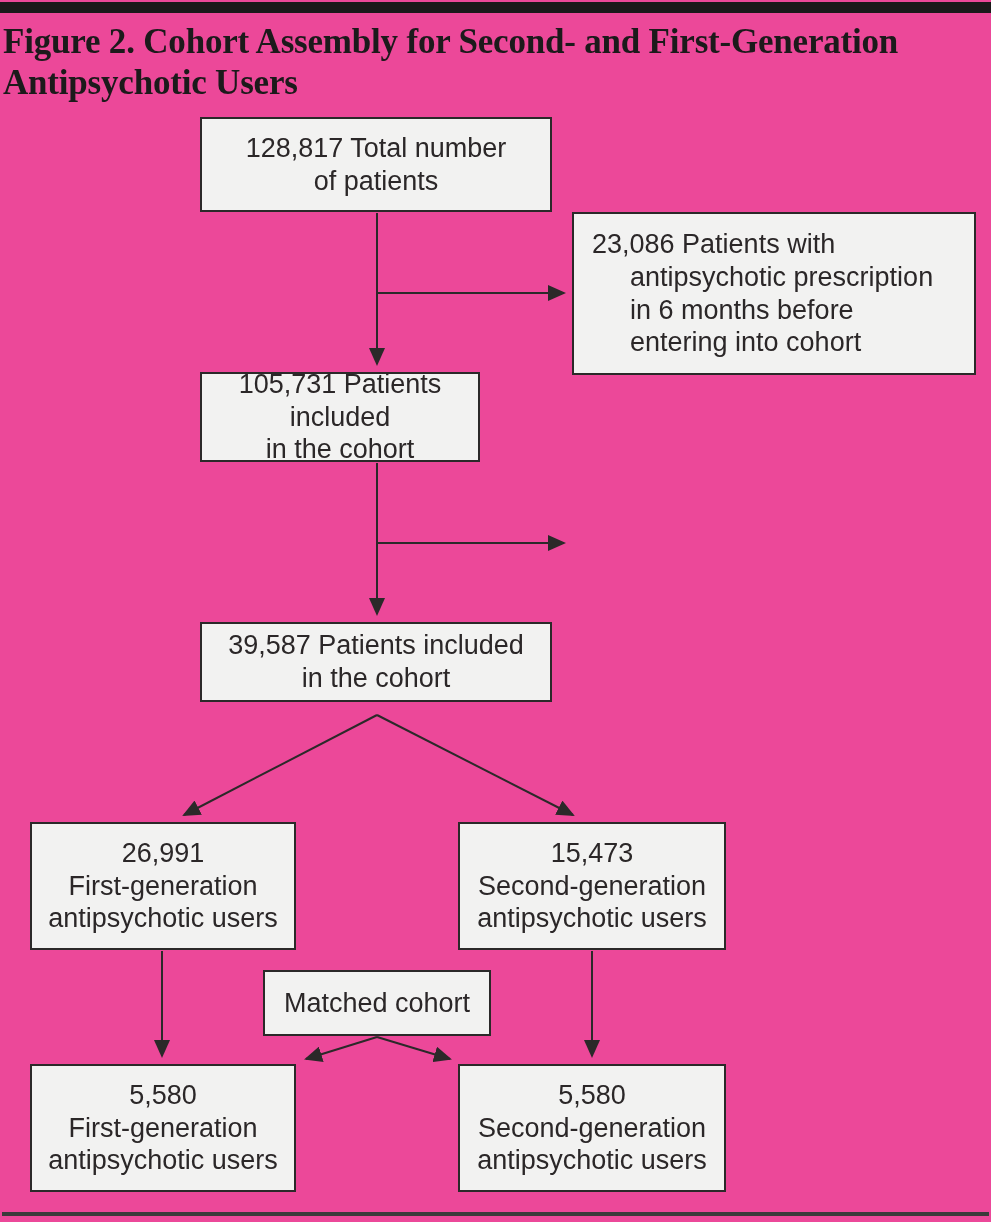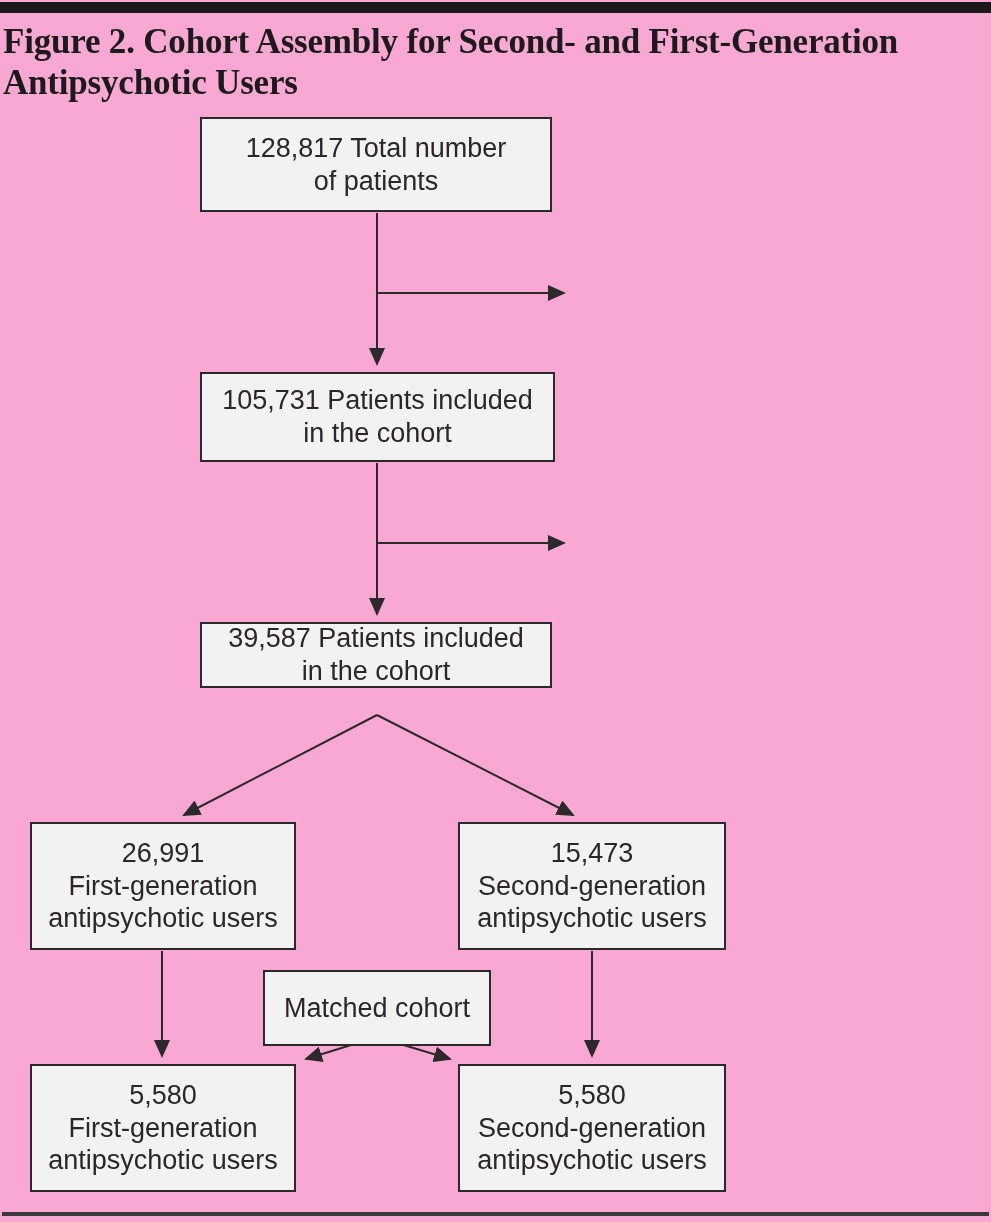--- a/index.html
+++ b/index.html
@@ -1,20 +1,20 @@
 <!DOCTYPE html>
 <html><head>
 <meta charset="utf-8">
 <style>
   html, body { margin: 0; padding: 0; background: #ffffff; }
   .page {
     position: relative;
     width: 991px;
     height: 1222px;
-    background: #f9a8d4;
+    background: #ec4899;
     font-family: "Liberation Sans", sans-serif;
     overflow: hidden;
   }
   .top-bar {
     position: absolute;
     left: 0; top: 2px;
     width: 991px; height: 11px;
     background: #1b191a;
   }
   .figure-title {
@@ -62,26 +62,26 @@
   }
   .bottom-rule {
     position: absolute;
     left: 2px; top: 1212px;
     width: 987px; height: 4px;
     background: #3b3a3a;
   }
   
   .b-total   { left: 200px; top: 117px; width: 352px; height: 95px; }
   .b-excl1   { left: 572px; top: 212px; width: 404px; height: 163px; }
-  .b-cohort1 { left: 200px; top: 372px; width: 355px; height: 90px; }
+  .b-cohort1 { left: 200px; top: 372px; width: 280px; height: 90px; }
   .b-excl2   { left: 572px; top: 462px; width: 404px; height: 163px; }
-  .b-cohort2 { left: 200px; top: 622px; width: 352px; height: 66px; }
+  .b-cohort2 { left: 200px; top: 622px; width: 352px; height: 80px; }
   .b-fga     { left: 30px;  top: 822px; width: 266px; height: 128px; justify-content: center; }
   .b-sga     { left: 458px; top: 822px; width: 268px; height: 128px; }
-  .b-matched { left: 263px; top: 970px; width: 228px; height: 76px; }
+  .b-matched { left: 263px; top: 970px; width: 228px; height: 66px; }
   .b-fgam    { left: 30px;  top: 1064px; width: 266px; height: 128px; }
   .b-sgam    { left: 458px; top: 1064px; width: 268px; height: 128px; }
 </style>
 </head>
 <body>
 
 <div class="page">
 
   <div class="top-bar"></div>
 
@@ -103,20 +103,26 @@
     <line x1="592" y1="951" x2="592" y2="1056" stroke="#2b2929" stroke-width="2" marker-end="url(#ah)"></line>
     <line x1="377" y1="1037" x2="306" y2="1059" stroke="#2b2929" stroke-width="2" marker-end="url(#ah)"></line>
     <line x1="377" y1="1037" x2="450" y2="1059" stroke="#2b2929" stroke-width="2" marker-end="url(#ah)"></line>
   </svg>
 
   <div class="box b-total">
     <div class="txt">128,817 Total number
 of patients</div>
   </div>
 
+  <div class="box excl b-excl1">
+    <div class="txt">23,086 Patients with
+antipsychotic prescription
+in 6 months before
+entering into cohort</div>
+  </div>
 
   <div class="box b-cohort1">
     <div class="txt">105,731 Patients included
 in the cohort</div>
   </div>
 
 
   <div class="box b-cohort2">
     <div class="txt">39,587 Patients included
 in the cohort</div>

